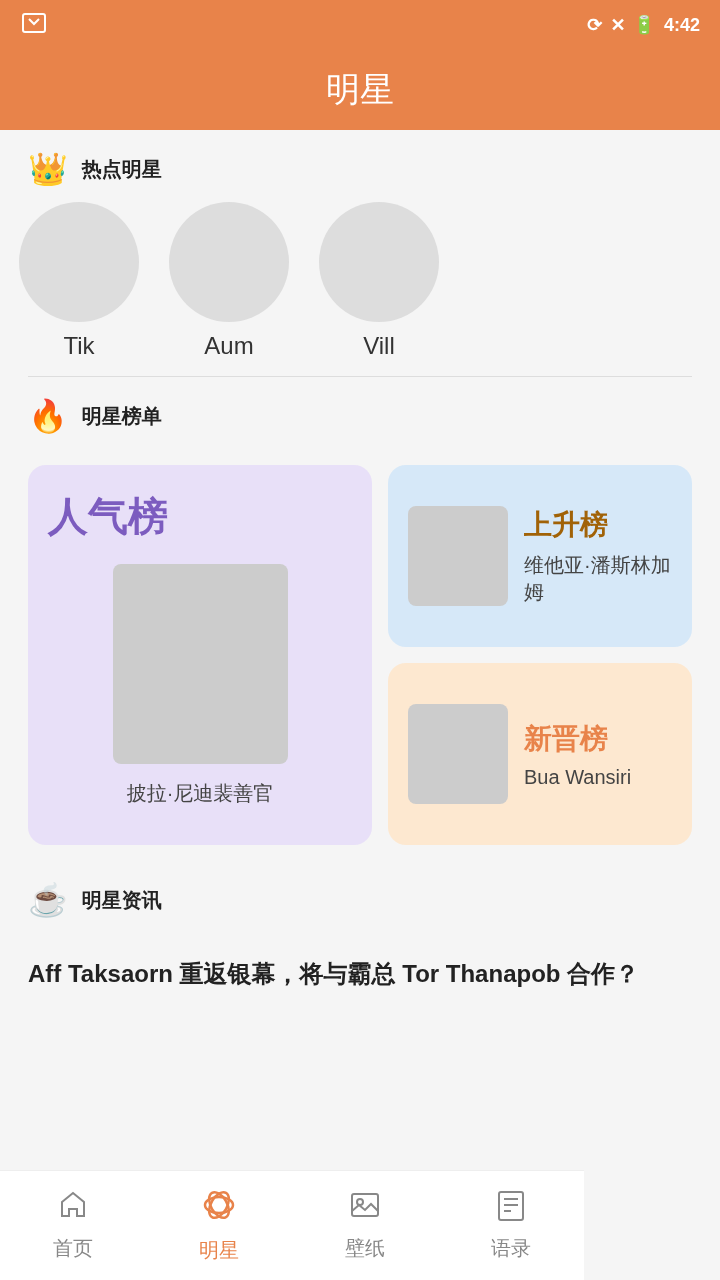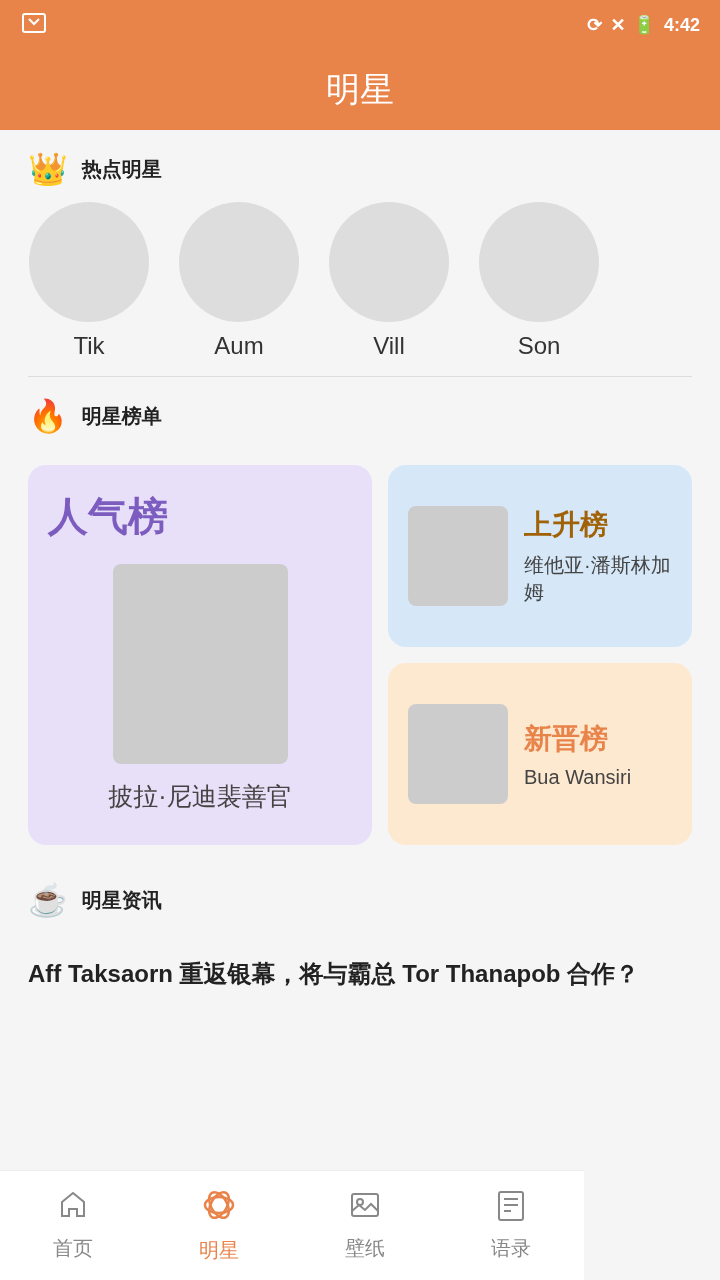--- a/index.html
+++ b/index.html
@@ -44,21 +44,21 @@
       display: flex;
       align-items: center;
       gap: 14px;
       padding: 20px 28px 14px;
     }
     .section-icon { font-size: 32px; }
     .section-title { font-size: 20px; font-weight: 600; color: #222; }
 
     
     .hot-stars-container {
-      padding: 0 24px 16px;
+      padding: 0 14px 16px;
       display: flex;
       gap: 20px;
       overflow-x: auto;
     }
     .hot-stars-container::-webkit-scrollbar { display: none; }
     .star-item {
       display: flex;
       flex-direction: column;
       align-items: center;
       gap: 10px;
@@ -107,21 +107,21 @@
       align-self: flex-start;
     }
     .rank-card-image-large {
       width: 175px;
       height: 200px;
       background: #ccc;
       border-radius: 8px;
       margin-bottom: 16px;
     }
     .rank-card-name {
-      font-size: 25px;
+      font-size: 20px;
       color: #444;
       text-align: center;
     }
 
     .rank-col-right {
       flex: 1;
       display: flex;
       flex-direction: column;
       gap: 16px;
     }
@@ -215,24 +215,20 @@
     <div class="star-avatar"></div>
     <span class="star-name">Tik</span>
   </div>
   <div class="star-item">
     <div class="star-avatar"></div>
     <span class="star-name">Aum</span>
   </div>
   <div class="star-item">
     <div class="star-avatar"></div>
     <span class="star-name">Vill</span>
-  </div>
-  <div class="star-item">
-    <div class="star-avatar"></div>
-    <span class="star-name">Son</span>
   </div>
 </div>
 
 <div class="divider"></div>
 
 <div class="section-header">
   <span class="section-icon">🔥</span>
   <span class="section-title">明星榜单</span>
 </div>
 

